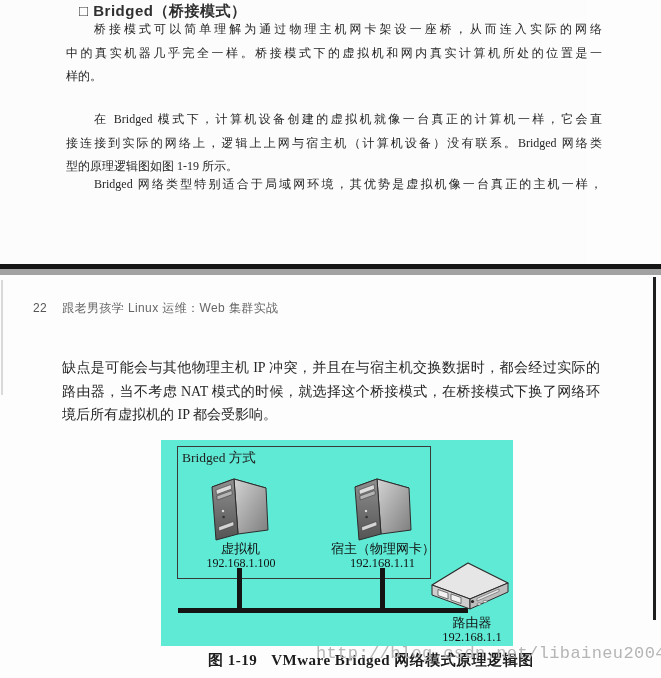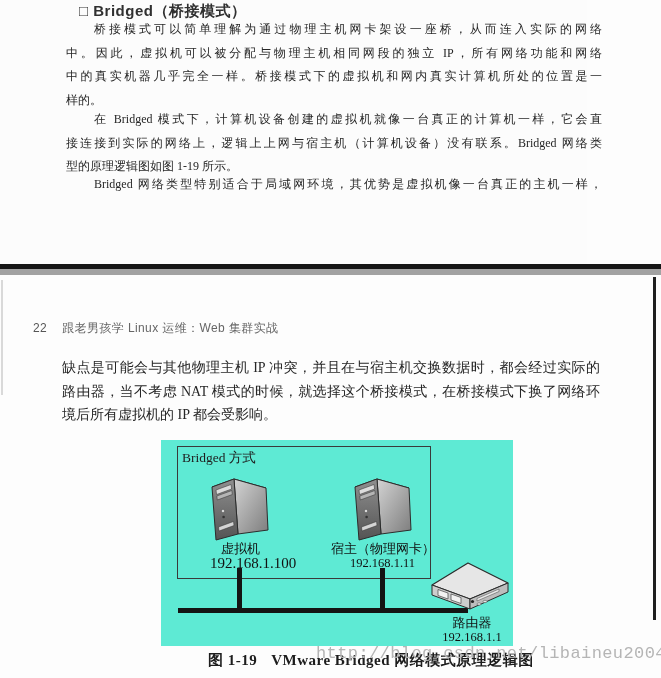--- a/index.html
+++ b/index.html
@@ -22,34 +22,34 @@
   
   .div-black{position:absolute;left:0;top:264px;width:661px;height:5px;background:#161616;}
   .div-gray{position:absolute;left:0;top:269px;width:661px;height:6px;background:#a2a2a2;}
   
   .page-bottom{position:absolute;left:0;top:275px;width:661px;height:403px;background:#fdfdfd;}
   .edge-right{position:absolute;left:653px;top:277px;width:3px;height:343px;background:#1f1f1f;}
   .edge-left{position:absolute;left:1px;top:280px;width:2px;height:115px;background:#d9d9d9;}
   .running-head{
     position:absolute;left:33px;top:301px;height:15px;line-height:15px;
     font-family:"Liberation Sans","DejaVu Sans",sans-serif;font-size:12px;color:#666;
-    letter-spacing:.4px;white-space:nowrap;margin-top:20px;
+    letter-spacing:.4px;white-space:nowrap;
   }
   .running-head .pgnum{margin-right:15px;color:#555;}
   .para2{position:absolute;left:62px;top:356px;width:538px;font-size:14px;}
   
   .figure{position:absolute;left:161px;top:440px;width:352px;height:206px;background:#5eead4;}
   .inner-box{position:absolute;left:16px;top:6px;width:252px;height:131px;border:1.5px solid #3a3a3a;}
   .frame-label{position:absolute;left:21px;top:9px;font-size:13.5px;color:#1e1e1e;white-space:nowrap;}
   .tower{position:absolute;width:70px;height:72px;}
   .tower.vm{left:43px;top:30px;}
   .tower.host{left:186px;top:30px;}
   .fig-label{position:absolute;font-size:13px;color:#111;text-align:center;height:14px;line-height:14px;white-space:nowrap;overflow:hidden;}
   .vm-label{left:32px;top:102px;width:95px;}
-  .vm-ip{left:37px;top:116px;width:110px;font-size:15px;}
+  .vm-ip{left:25px;top:116px;width:110px;font-size:12px;}
   .host-label{left:168px;top:102px;width:106px;text-align:right;}
   .host-ip{left:174px;top:116px;width:95px;font-size:12.5px;}
   .router-label{left:278px;top:176px;width:66px;}
   .router-ip{left:268px;top:190px;width:86px;font-size:12.5px;}
   .conn{position:absolute;width:5px;background:#141414;}
   .conn.vm-line{left:76px;top:128px;height:45px;}
   .conn.host-line{left:219px;top:128px;height:45px;}
   .bus{position:absolute;left:17px;top:168px;width:290px;height:5px;background:#141414;}
   .router-svg{position:absolute;left:266px;top:118px;width:86px;height:58px;}
   
@@ -84,21 +84,20 @@
           <stop offset="1" stop-color="#545454"></stop>
       </linearGradient>
     </defs>
   </svg>
 
   <div class="page-top">
     <div class="h-bridged">□ Bridged（桥接模式）</div>
 
     <div class="para p1a">
       <div class="t-line t-ind">桥接模式可以简单理解为通过物理主机网卡架设一座桥，从而连入实际的网络</div>
-      <div class="t-line">中。因此，虚拟机可以被分配与物理主机相同网段的独立 IP，所有网络功能和网络</div>
       <div class="t-line">中的真实机器几乎完全一样。桥接模式下的虚拟机和网内真实计算机所处的位置是一</div>
       <div class="t-line t-end">样的。</div>
     </div>
 
     <div class="para p1b">
       <div class="t-line t-ind">在 Bridged 模式下，计算机设备创建的虚拟机就像一台真正的计算机一样，它会直</div>
       <div class="t-line">接连接到实际的网络上，逻辑上上网与宿主机（计算机设备）没有联系。Bridged 网络类</div>
       <div class="t-line t-end">型的原理逻辑图如图 1-19 所示。</div>
     </div>
 

